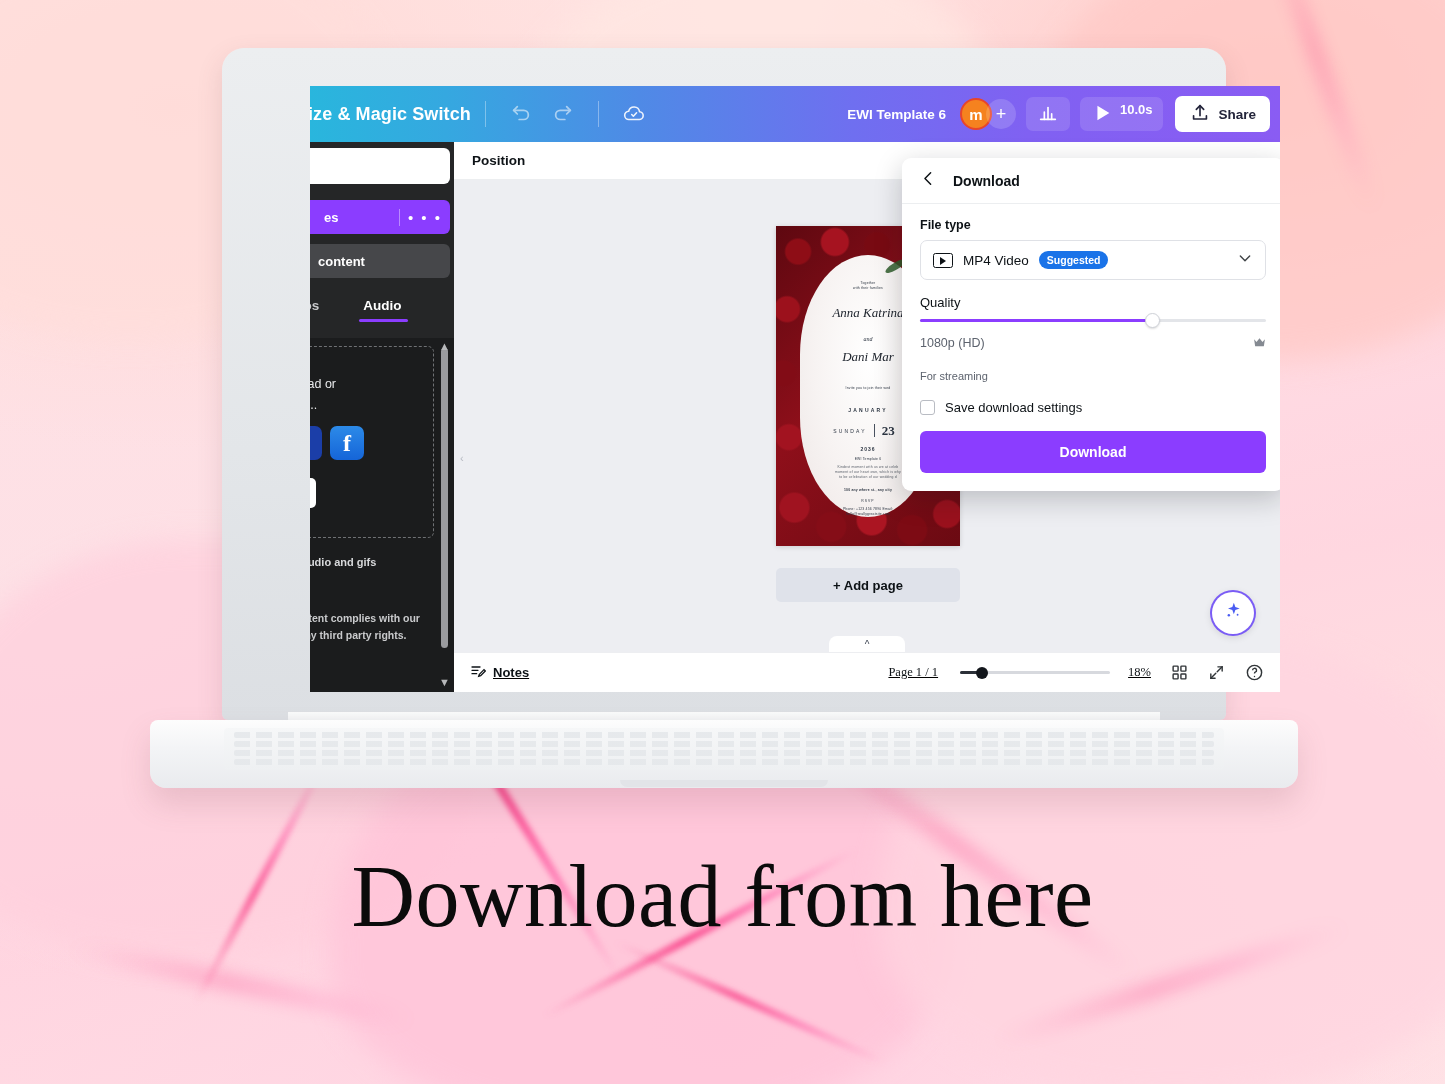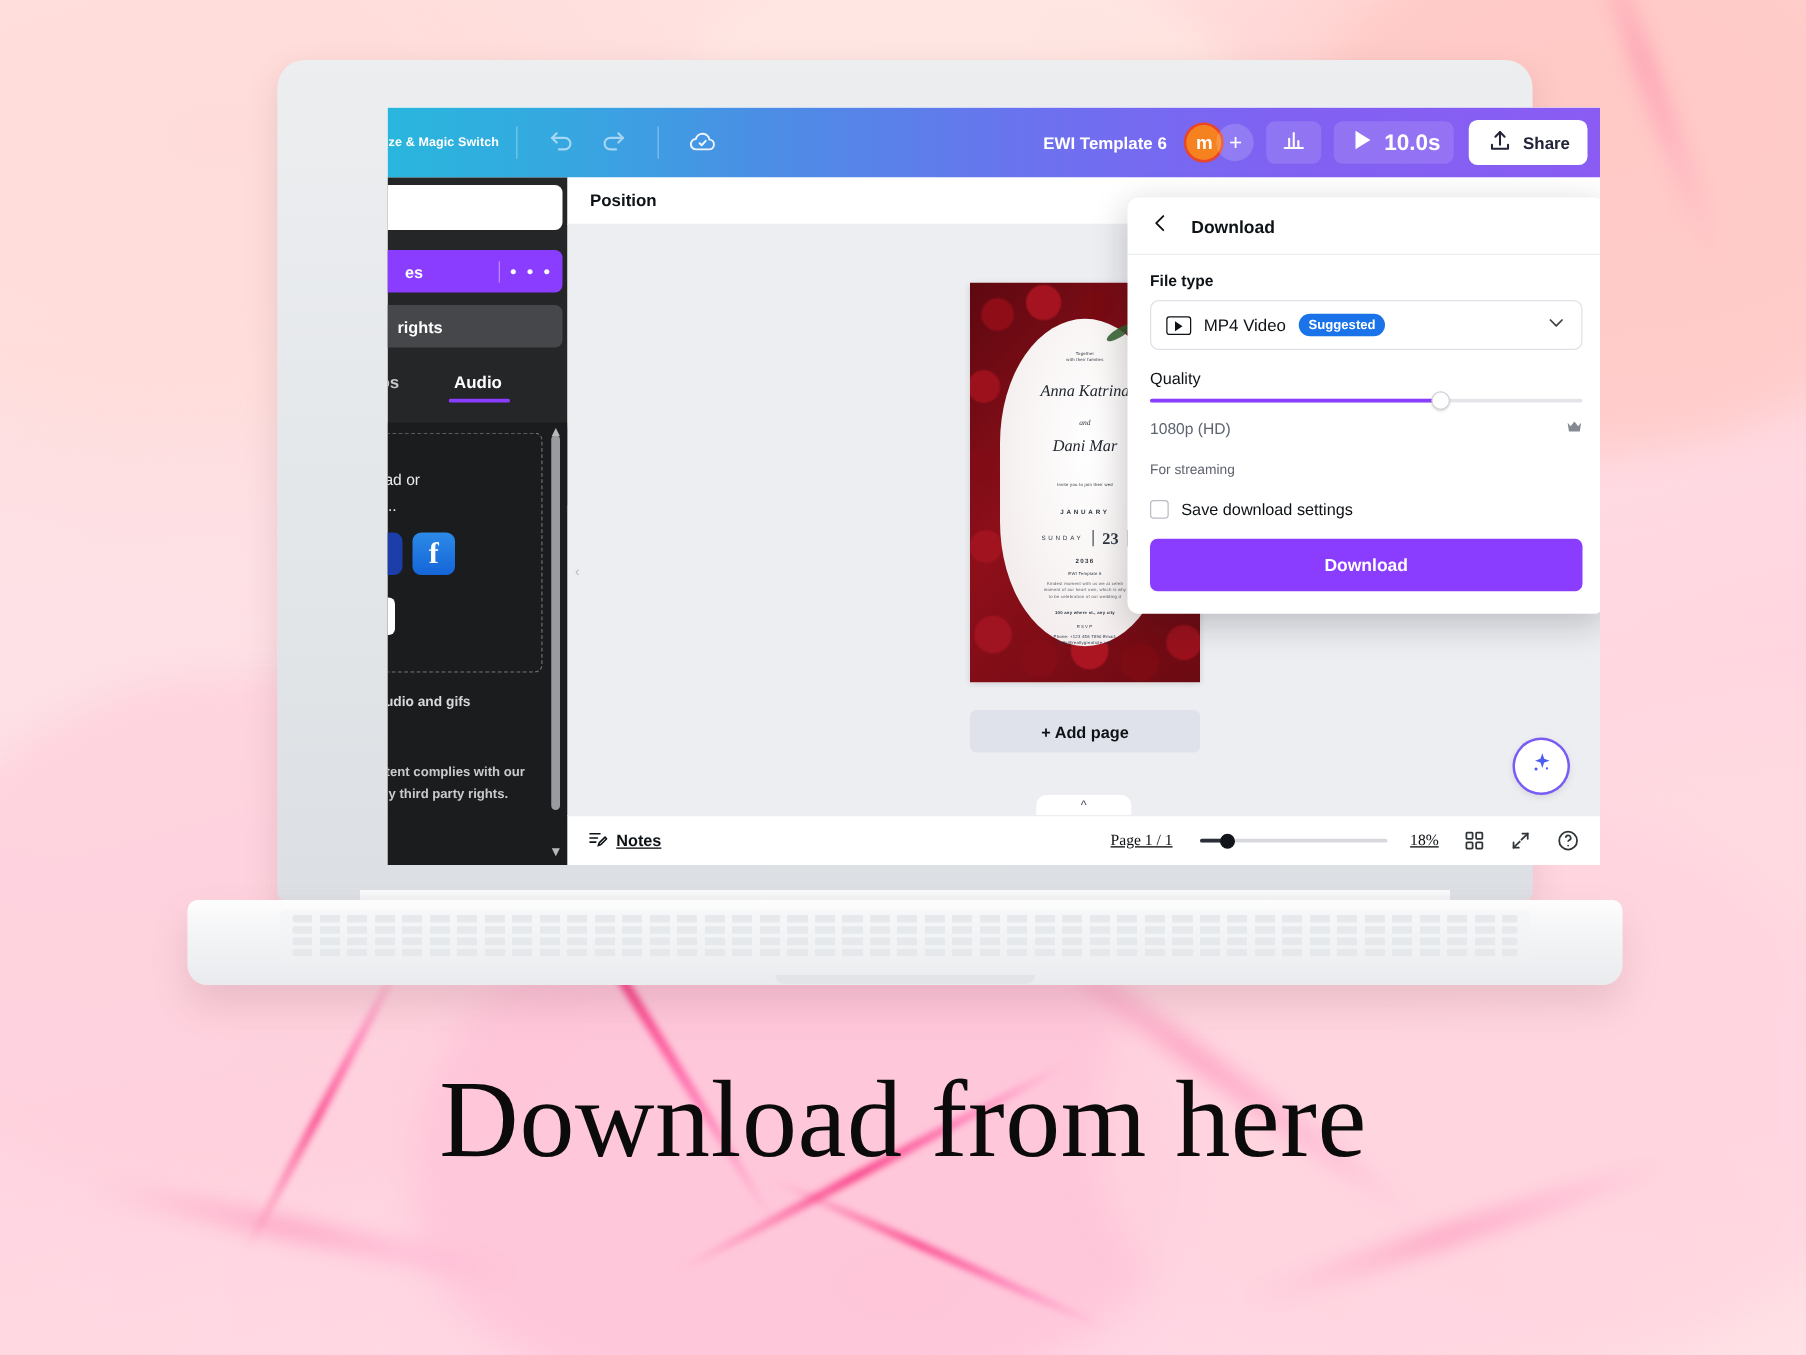--- a/index.html
+++ b/index.html
@@ -75,43 +75,43 @@
   
   .app { position:absolute; inset:0; background:#fff; }
 
   .topbar {
     position:absolute; left:0; top:0; width:100%; height:56px;
     background: linear-gradient(90deg,#29b6dd 0%,#35a8e0 14%,#4f8ae6 34%,#6f6ff0 56%,#8061f2 74%,#8a5cf3 100%);
     display:flex; align-items:center;
   }
   .tb-left { display:flex; align-items:center; height:100%; }
   .tb-magic {
-    color:#fff; font-weight:bold; font-size:10px; padding-left:0; margin-left:-2px;
+    color:#fff; font-weight:bold; font-size:18px; padding-left:0; margin-left:-2px;
     white-space:nowrap; letter-spacing:.1px;
   }
   .tb-div { width:1px; height:26px; background:rgba(255,255,255,.35); margin:0 14px; }
   .ic { width:22px; height:22px; display:inline-block; }
   .tb-icon { opacity:.55; margin:0 10px; display:flex; align-items:center; }
   .tb-icon.bright { opacity:.9; }
   .tb-right { margin-left:auto; display:flex; align-items:center; gap:0; padding-right:10px; }
   .doc-title { color:#fff; font-size:13.5px; font-weight:600; margin-right:14px; white-space:nowrap;}
   .avatar {
     width:32px; height:32px; border-radius:50%; background:#f5821f;
     border:2px solid #e8452a; color:#fff; font-size:15px; font-weight:600;
     display:flex; align-items:center; justify-content:center;
   }
   .plus-btn {
     width:30px; height:30px; border-radius:50%; background:rgba(255,255,255,.16);
     color:#fff; display:flex; align-items:center; justify-content:center; font-size:18px;
     margin-left:-6px;
   }
   .tb-chip {
-    display:flex; align-items:center; gap:7px; height:34px; padding:16px 11px;
+    display:flex; align-items:flex-start; gap:7px; height:34px; padding:5px 11px;
     border-radius:7px; background:rgba(255,255,255,.13); color:#fff; margin-left:10px;
-    font-size:18px; font-weight:600;
+    font-size:13px; font-weight:600;
   }
   .share-btn {
     display:flex; align-items:center; gap:7px; height:36px; padding:0 14px;
     background:#fff; color:#23243a; border-radius:7px; font-size:13.5px; font-weight:600;
     margin-left:12px;
   }
 
   
   .leftpanel {
     position:absolute; left:0; top:56px; width:144px; height:550px;
@@ -398,21 +398,21 @@
 
         <div class="leftpanel">
           <div class="lp-search"></div>
 
           <div class="lp-purple">
             <span class="lbl">es</span>
             <span class="dots">• • •</span>
           </div>
 
           <div class="lp-grey">
-            <span class="lbl">rights</span>
+            <span class="lbl">content</span>
           </div>
 
           <div class="lp-tabs">
             <span class="lp-tab" style="margin-left:26px;">eos</span>
             <span class="lp-tab active" style="margin-left:44px;">Audio</span>
           </div>
 
           <div class="lp-dark">
             <div class="lp-dash"></div>
             <div class="lp-uptext">

